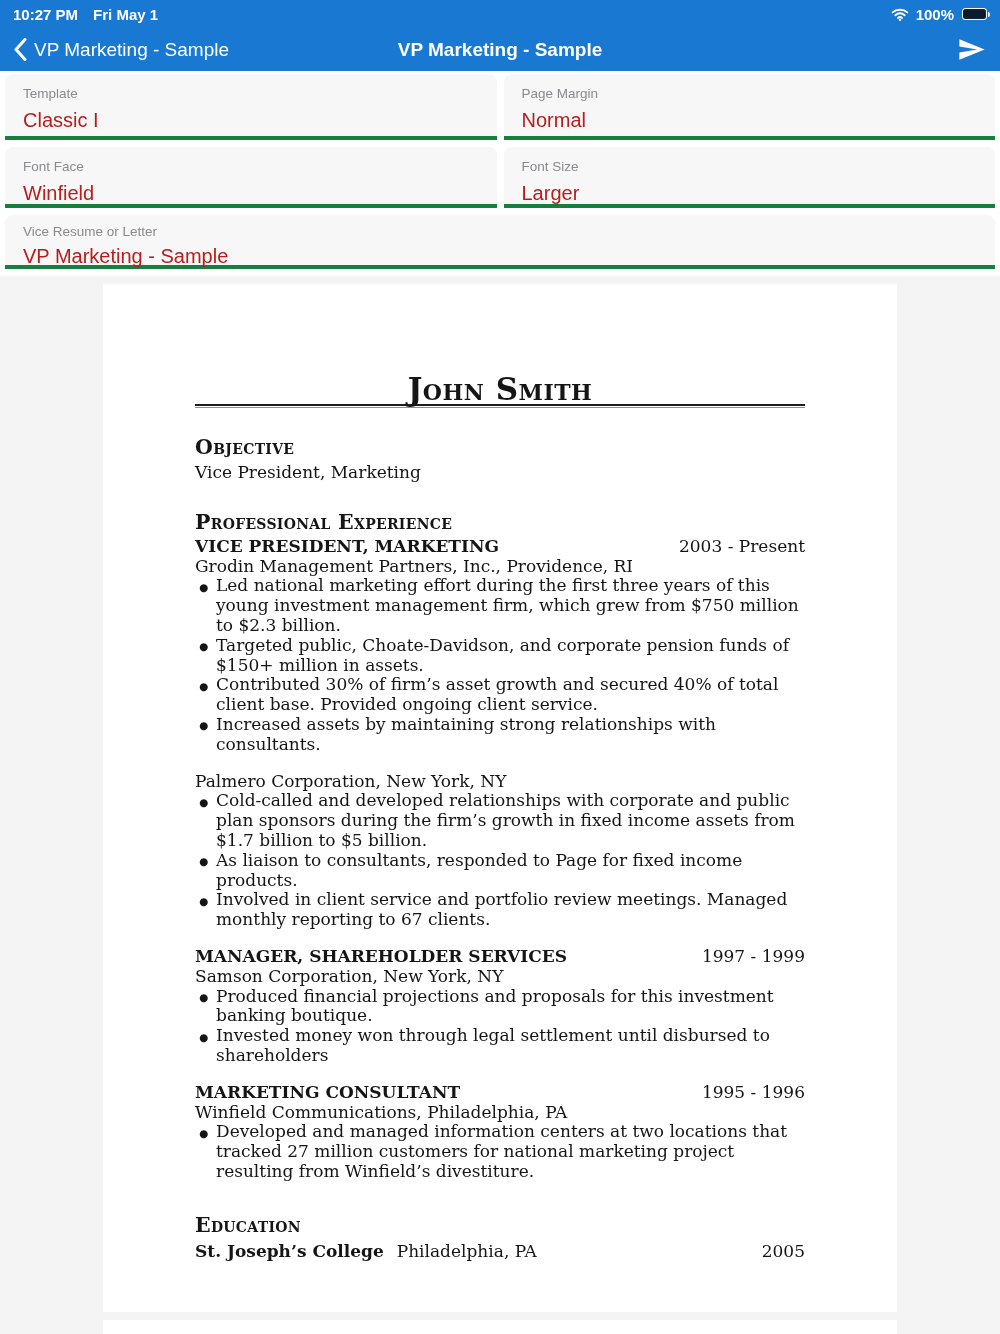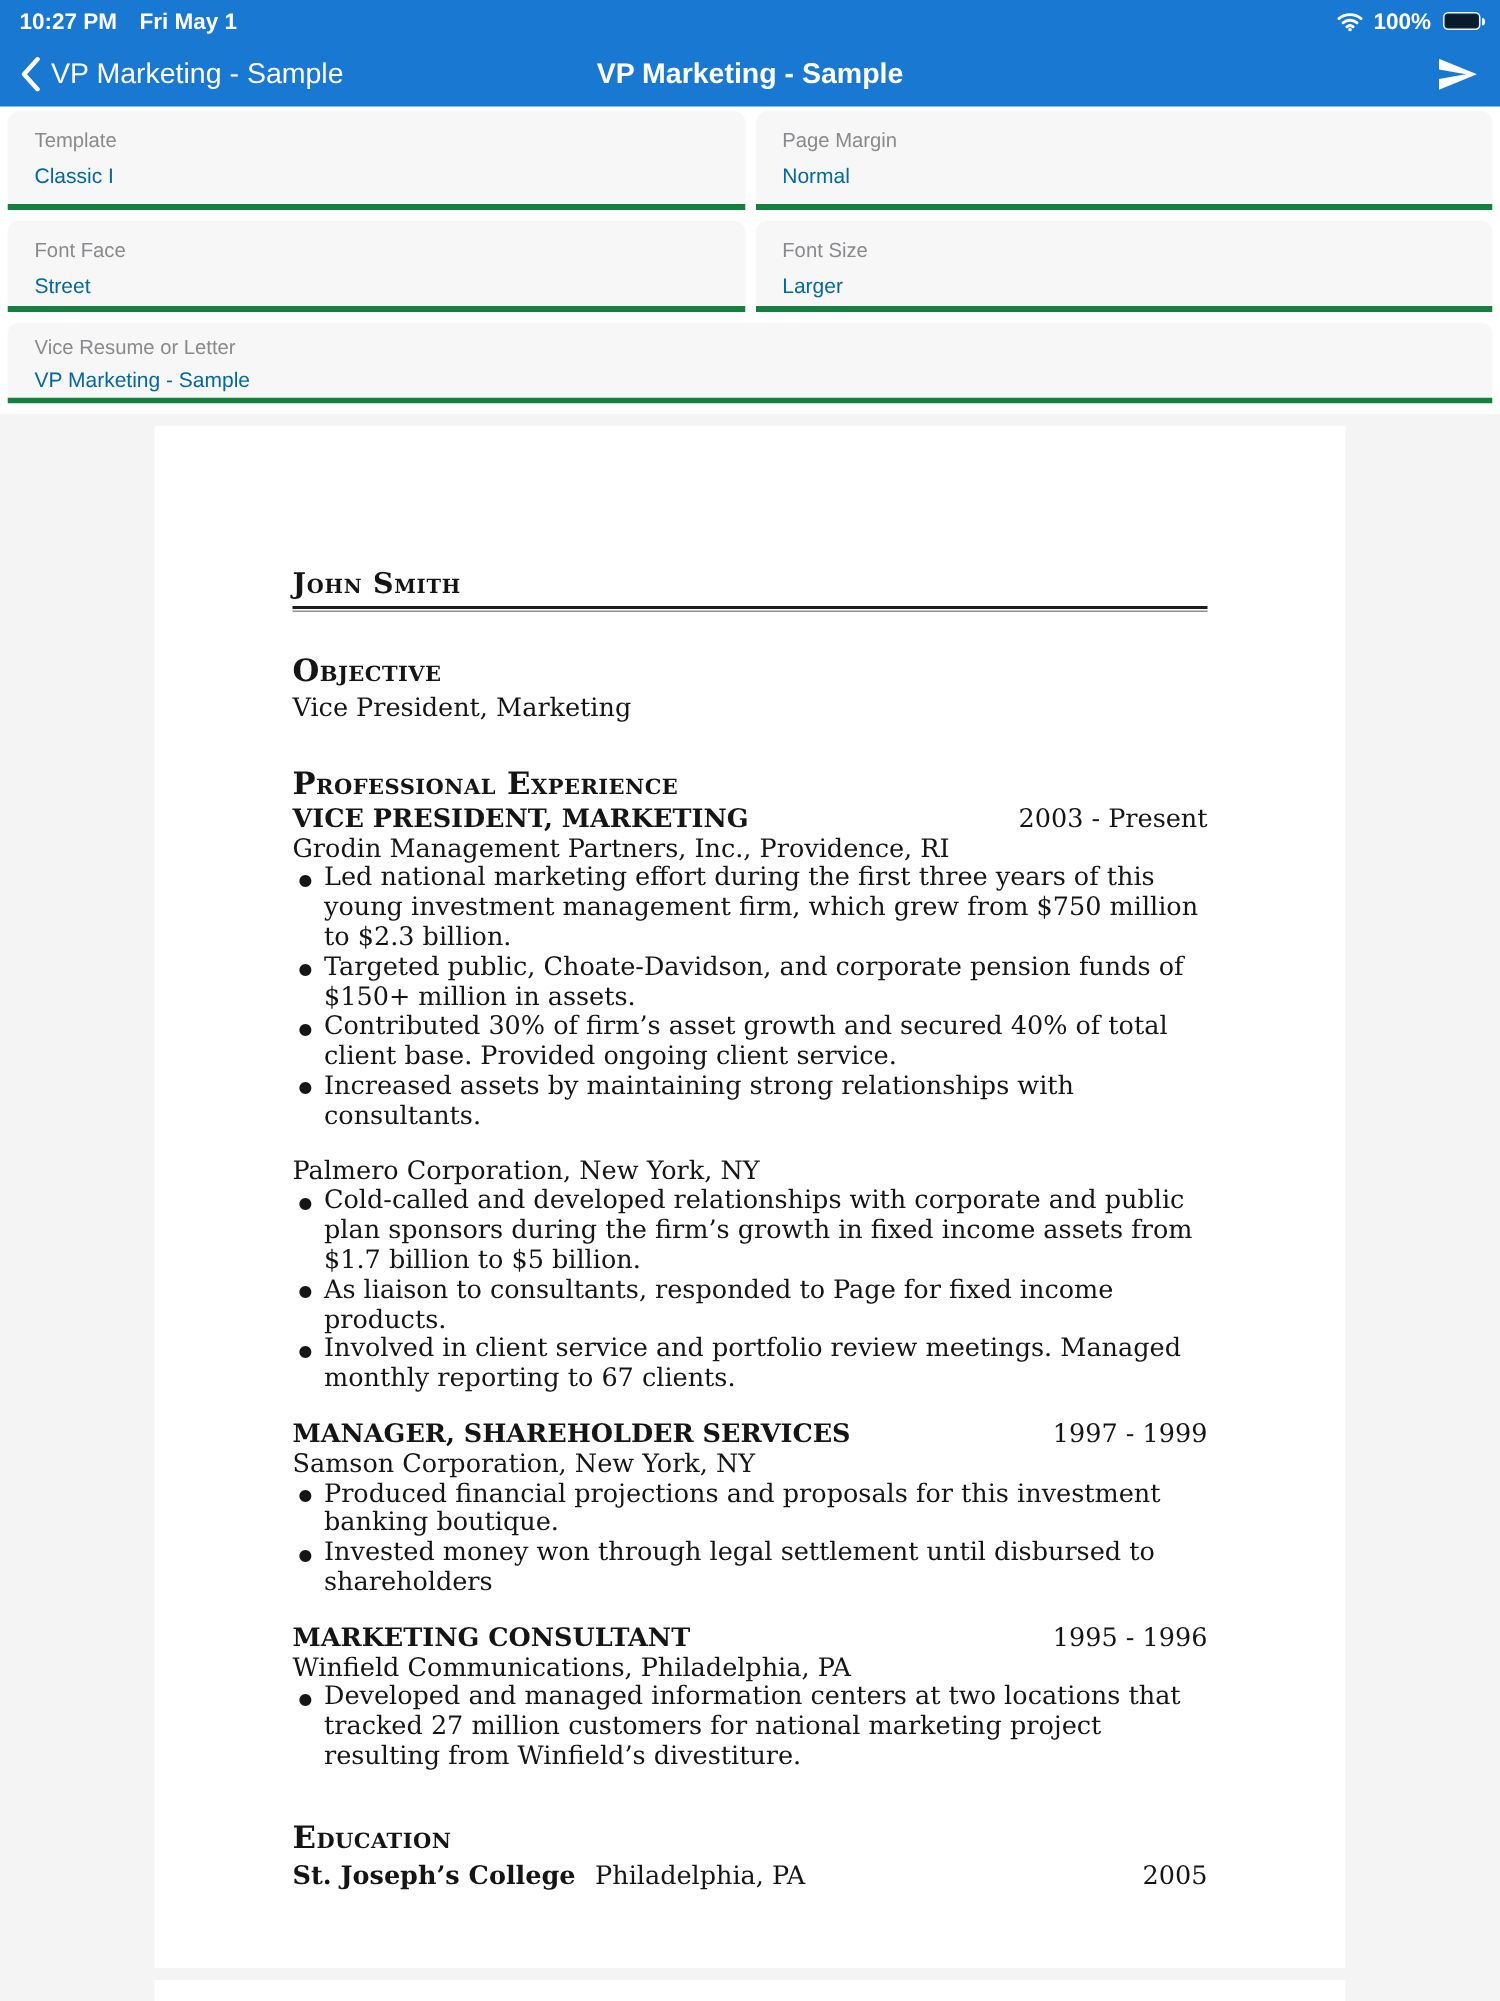--- a/index.html
+++ b/index.html
@@ -47,37 +47,37 @@
   .field {
     flex: 1; background: #f7f7f7;
     border-bottom: 4px solid #15803d;
     border-radius: 8px 8px 0 0;
     padding: 12px 18px 0;
   }
   .row1 .field { height: 66px; }
   .row2 .field { height: 61px; }
   .row3 .field { height: 54px; padding-top: 9px; }
   .field .lbl { font-size: 13.5px; color: #8a8a8e; }
-  .field .val { font-size: 14px; color: #0369a1; margin-top: 8px; }
+  .field .val { font-size: 20px; color: #b91c1c; margin-top: 8px; }
   .row3 .field .val { margin-top: 6px; }
 
   
   .preview { height: 1065px; background: #f4f4f5; padding-top: 8px; overflow: hidden; }
   .page {
     width: 794px; height: 1028px; margin: 0 auto; background: #fff;
     padding: 93px 92px 0; overflow: hidden;
     font-family: "DejaVu Serif", serif; color: #151515;
     font-size: 17px; line-height: 19.8px;
   }
   .page2 { width: 794px; height: 24px; margin: 8px auto 0; background: #fff; }
 
   
   .r-name {
-    text-align: left; font-variant: small-caps; font-weight: 700;
-    font-size: 19px; line-height: 24px; letter-spacing: .5px;
+    text-align: center; font-variant: small-caps; font-weight: 700;
+    font-size: 31px; line-height: 24px; letter-spacing: .5px;
   }
   .r-rule { height: 4px; border-top: 2px solid #1e1e1e; border-bottom: 1px solid #909090; margin-top: 3px; }
   .r-contact { text-align: center; margin-top: 8px; }
   .r-sec { margin-top: 28px; }
   .r-sec-h {
     font-variant: small-caps; font-weight: 700;
     font-size: 20.5px; line-height: 22px; letter-spacing: .3px;
   }
   .r-obj-text { margin-top: 5px; }
   .job { margin-top: 17px; }
@@ -142,21 +142,21 @@
       <div class="val">Classic I</div>
     </div>
     <div class="field">
       <div class="lbl">Page Margin</div>
       <div class="val">Normal</div>
     </div>
   </div>
   <div class="srow row2">
     <div class="field">
       <div class="lbl">Font Face</div>
-      <div class="val">Street</div>
+      <div class="val">Winfield</div>
     </div>
     <div class="field">
       <div class="lbl">Font Size</div>
       <div class="val">Larger</div>
     </div>
   </div>
   <div class="srow row3">
     <div class="field">
       <div class="lbl">Vice Resume or Letter</div>
       <div class="val">VP Marketing - Sample</div>

